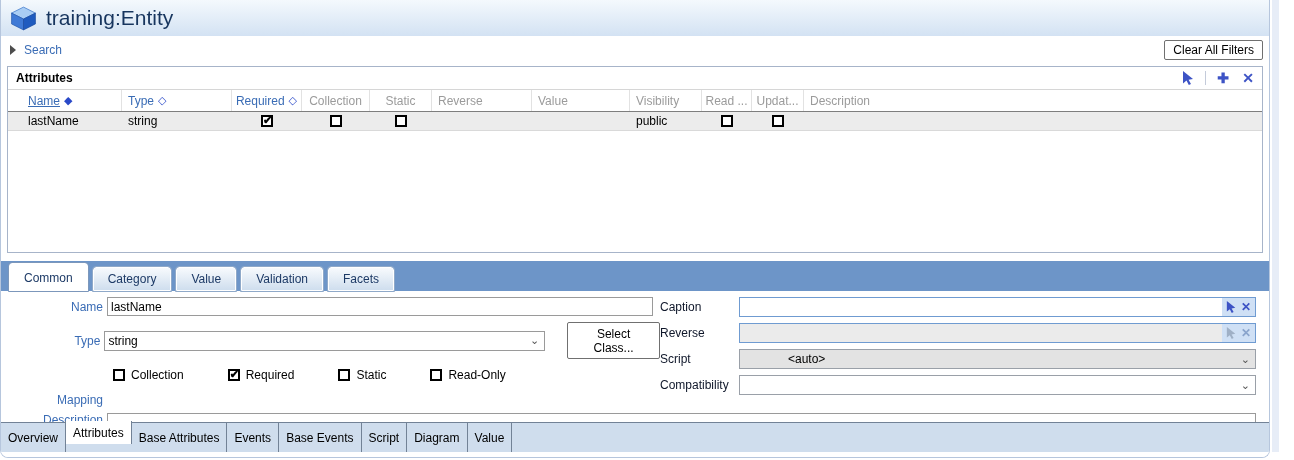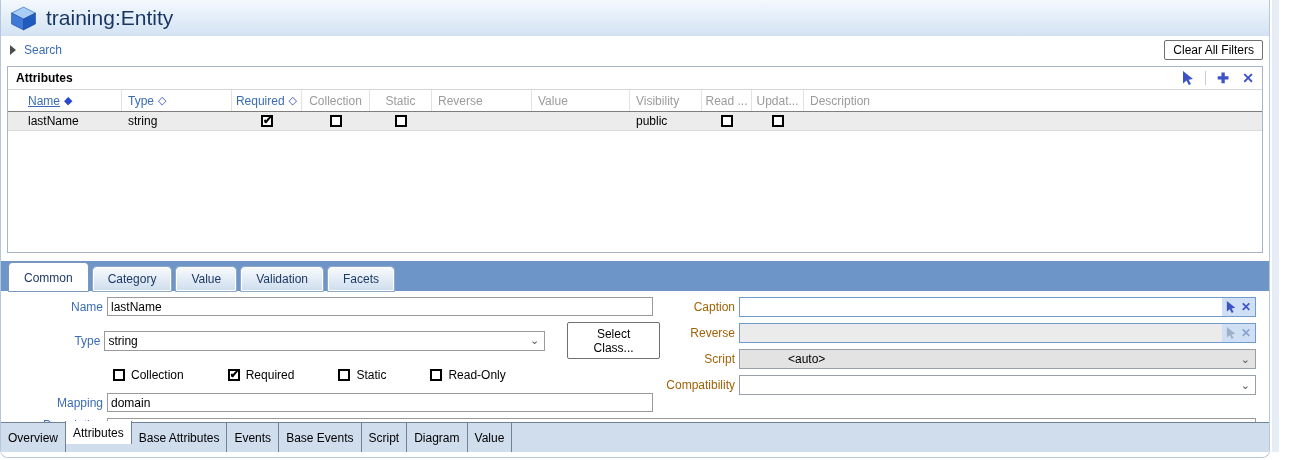--- a/index.html
+++ b/index.html
@@ -50,21 +50,21 @@
   .dtab { height:24px; margin-right:5px; padding:4px 14px; display:flex; align-items:center;
     background:linear-gradient(#f7fafd,#cfdeee); border:1px solid #fff; outline:1px solid #8fa9c9;
     border-radius:3px 3px 0 0; font-weight:normal; color:#1d3a66; cursor:pointer; }
   .dtab.selected { background:#fff; height:28px; border:1px solid #fff; outline:1px solid #7c97bb; border-bottom:none; position:relative; z-index:2; }
 
   
   .form { background:#fff; padding-top:6px; }
   .form-grid { display:grid; grid-template-columns:659px 1fr; }
   .fr { display:flex; align-items:center; margin-bottom:6px; }
   .flabel { width:106px; text-align:right; padding-right:4px; color:#3a6cb5; white-space:nowrap; }
-  .flabel-r { width:79px; text-align:right; padding-right:4px; color:#a16207; white-space:nowrap; }
+  .flabel-r { width:79px; padding-right:4px; color:#0f172a; white-space:nowrap; }
   .tin { height:19px; border:1px solid #9a9a9a; background:#fff; padding:1px 3px; display:flex; align-items:center; }
   .name-in, .cat-in { width:546px; }
   .combo { width:452px; height:20px; border:1px solid #9a9a9a; background:#fff; display:flex; align-items:center; padding-left:3px; position:relative; }
   .chev { margin-left:auto; padding-right:5px; color:#555; font-size:11px; }
   .sel-class { margin-left:22px; height:37px; padding:0 8px; }
   .cbrow { display:flex; gap:44px; padding-left:112px; align-items:center; height:20px; margin-bottom:8px; }
   .cbitem { display:flex; align-items:center; gap:6px; }
   .pickfield { flex:1; margin-right:13px; height:20px; border:1px solid #6f9bd1; background:#fff; display:flex; align-items:center; }
   .pickfield .picktools { margin-left:auto; height:100%; display:flex; align-items:center; gap:4px; padding:0 4px; background:#cfe0f5; }
   .pickfield.disabled { background:#ebebeb; }
@@ -200,21 +200,20 @@
               <span class="cb"></span>
               <span>Static</span>
             </span>
           <span class="cbitem">
               <span class="cb"></span>
               <span>Read-Only</span>
             </span>
         </div>
         <div class="fr">
           <span class="flabel">Mapping</span>
-          <span class="tin cat-in">domain</span>
         </div>
       </div>
 
       <div>
         <div class="fr">
           <span class="flabel-r">Caption</span>
           <span class="pickfield">
             <span></span>
             <span class="picktools">
               <svg width="11" height="12" viewBox="0 0 13 14">

